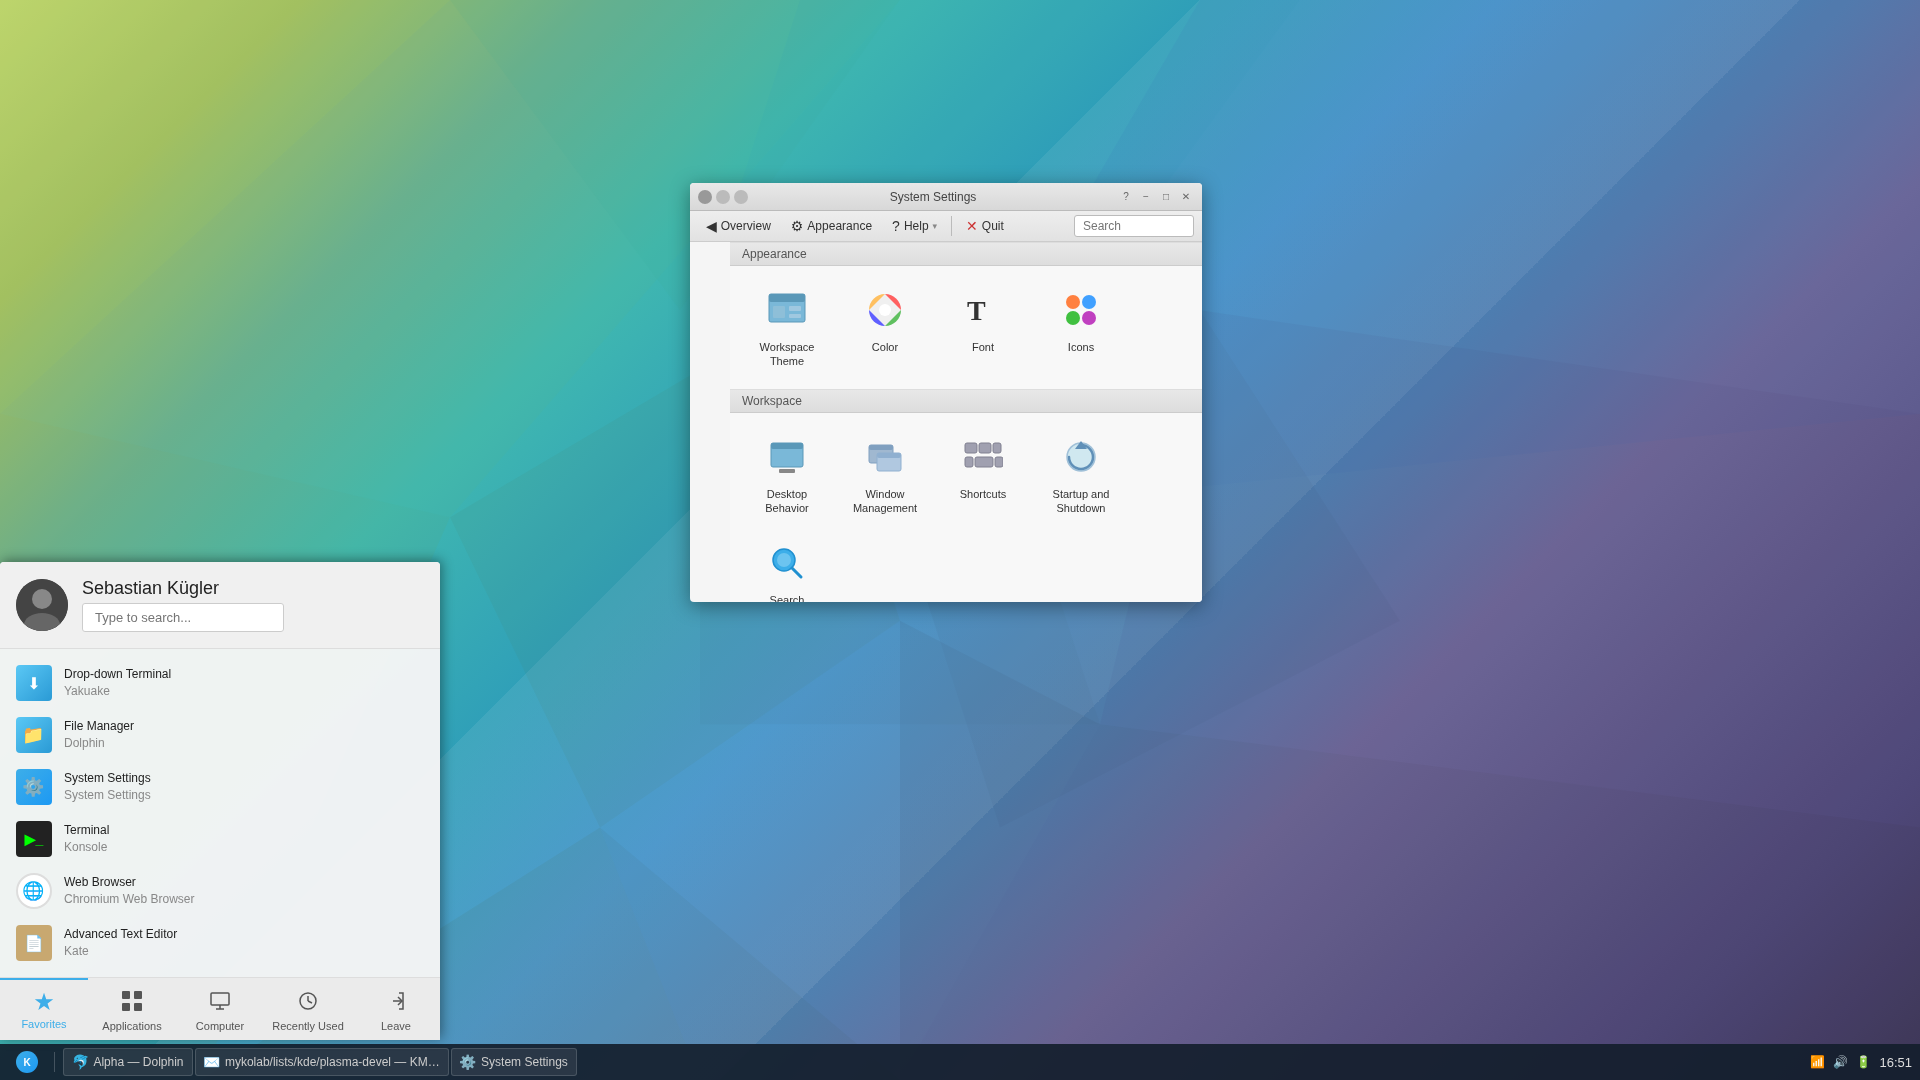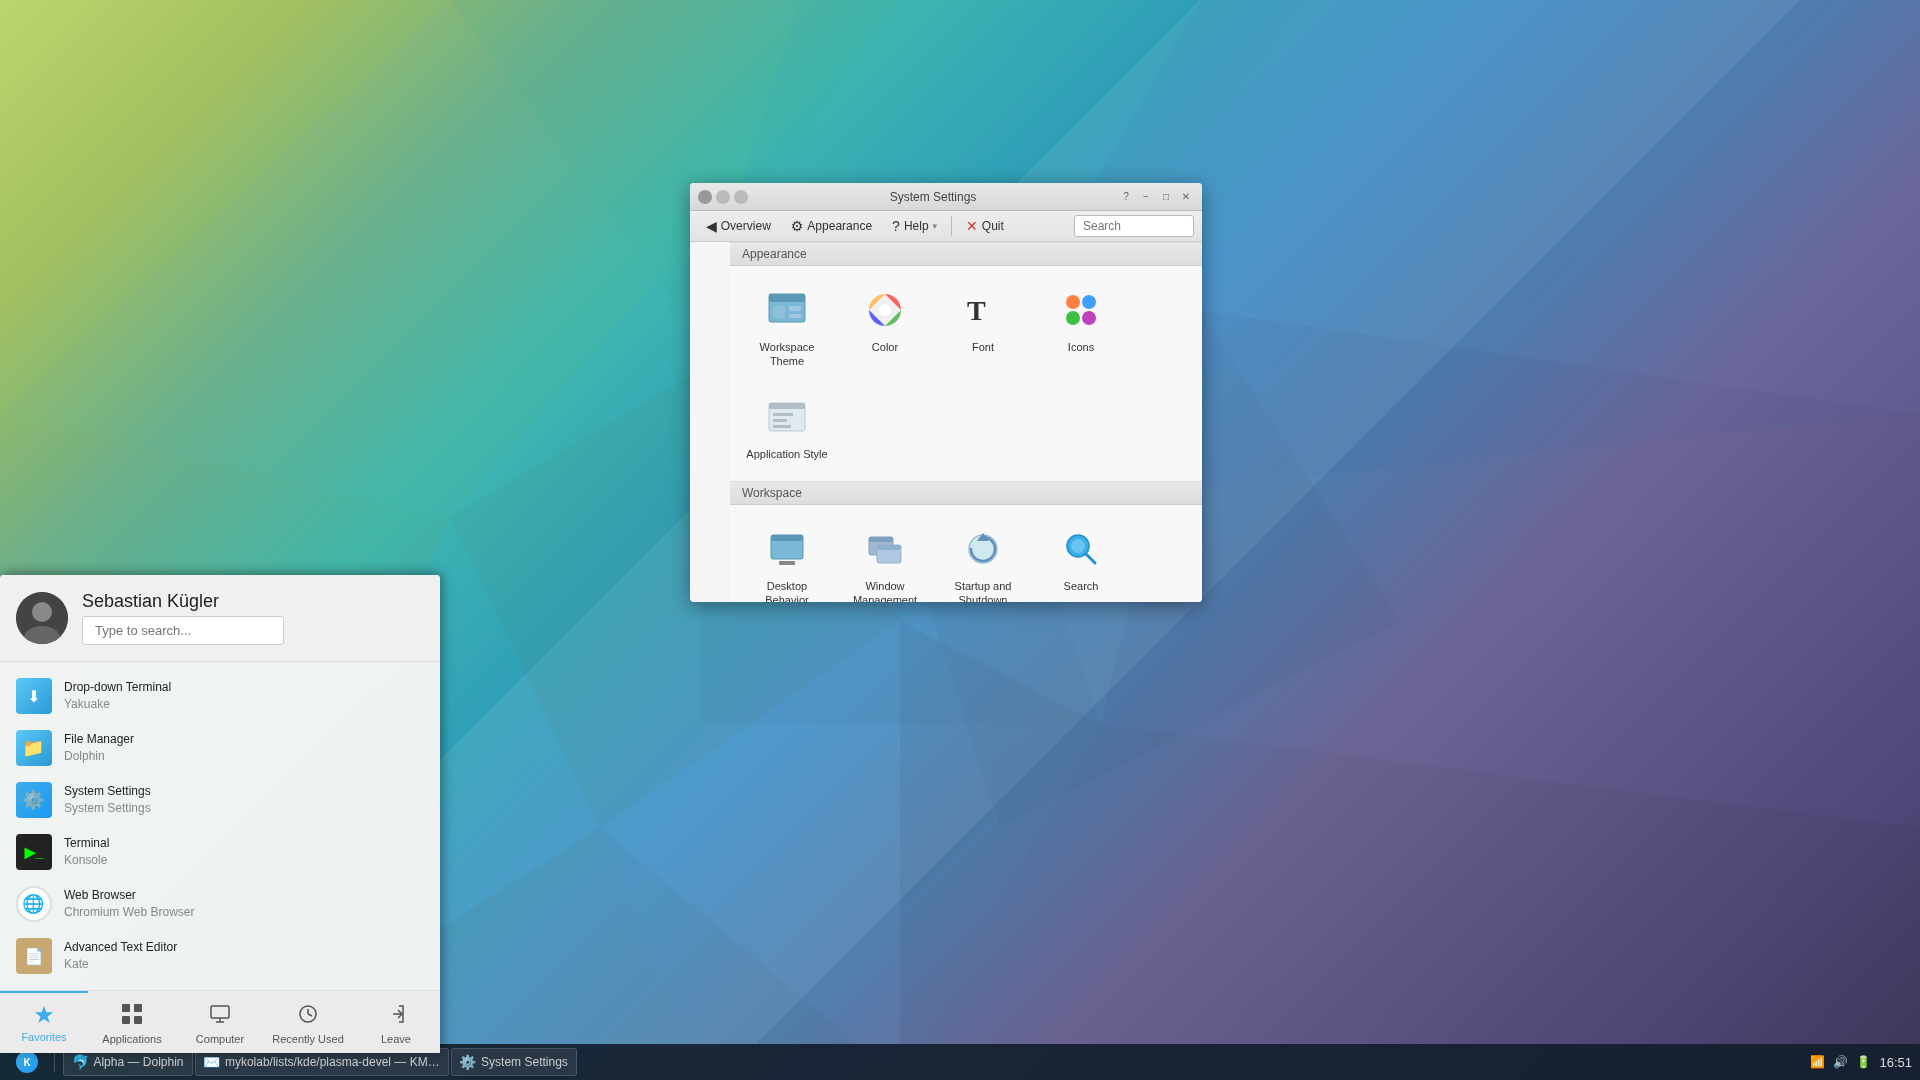--- a/index.html
+++ b/index.html
@@ -86,21 +86,21 @@
     }
 
     .taskbar-clock {
       font-size: 13px;
       color: #ddd;
     }
 
     
     #app-menu {
       position: absolute;
-      bottom: 27px;
+      bottom: 40px;
       left: 0;
       width: 440px;
       background: rgba(245, 245, 245, 0.97);
       border-radius: 4px 4px 0 0;
       box-shadow: 2px -2px 12px rgba(0,0,0,0.4);
       z-index: 200;
       overflow: hidden;
     }
 
     #app-menu-header {
@@ -528,32 +528,20 @@
           <div class="settings-item-icon">
             <svg width="40" height="40" viewBox="0 0 40 40">
               <circle cx="12" cy="12" r="7" fill="#ff8040"></circle>
               <circle cx="28" cy="12" r="7" fill="#40a0ff"></circle>
               <circle cx="12" cy="28" r="7" fill="#40c040"></circle>
               <circle cx="28" cy="28" r="7" fill="#c040c0"></circle>
             </svg>
           </div>
           <div class="settings-item-label">Icons</div>
         </div>
-        <div class="settings-item">
-          <div class="settings-item-icon">
-            <svg width="40" height="40" viewBox="0 0 40 40">
-              <rect x="2" y="6" width="36" height="28" rx="2" fill="#e0e8f0" stroke="#c0c8d0" stroke-width="1"></rect>
-              <rect x="2" y="6" width="36" height="6" rx="2" fill="#b0bec8"></rect>
-              <rect x="6" y="16" width="20" height="3" rx="1" fill="#b0bec8"></rect>
-              <rect x="6" y="22" width="14" height="3" rx="1" fill="#b0bec8"></rect>
-              <rect x="6" y="28" width="18" height="3" rx="1" fill="#b0bec8"></rect>
-            </svg>
-          </div>
-          <div class="settings-item-label">Application Style</div>
-        </div>
       </div>
       <div class="settings-section-header">Workspace</div>
       <div class="settings-grid">
         <div class="settings-item">
           <div class="settings-item-icon">
             <svg width="40" height="40" viewBox="0 0 40 40">
               <rect x="4" y="6" width="32" height="24" rx="2" fill="#7ab8d8" stroke="#5a98b8" stroke-width="1"></rect>
               <rect x="4" y="6" width="32" height="6" rx="2" fill="#5a98b8"></rect>
               <rect x="12" y="32" width="16" height="4" rx="1" fill="#888"></rect>
             </svg>
@@ -563,20 +551,33 @@
         <div class="settings-item">
           <div class="settings-item-icon">
             <svg width="40" height="40" viewBox="0 0 40 40">
               <rect x="4" y="8" width="24" height="18" rx="2" fill="#a0b8d0" stroke="#80a0c0" stroke-width="1"></rect>
               <rect x="4" y="8" width="24" height="5" rx="2" fill="#80a0c0"></rect>
               <rect x="12" y="16" width="24" height="18" rx="2" fill="#b0c8e0" stroke="#90b0d0" stroke-width="1"></rect>
               <rect x="12" y="16" width="24" height="5" rx="2" fill="#90b0d0"></rect>
             </svg>
           </div>
           <div class="settings-item-label">Window Management</div>
+        </div>
+        <div class="settings-item">
+          <div class="settings-item-icon">
+            <svg width="40" height="40" viewBox="0 0 40 40">
+              <rect x="2" y="6" width="12" height="10" rx="2" fill="#a0a0b0" stroke="#808090" stroke-width="1"></rect>
+              <rect x="16" y="6" width="12" height="10" rx="2" fill="#a0a0b0" stroke="#808090" stroke-width="1"></rect>
+              <rect x="30" y="6" width="8" height="10" rx="2" fill="#a0a0b0" stroke="#808090" stroke-width="1"></rect>
+              <rect x="2" y="20" width="8" height="10" rx="2" fill="#a0a0b0" stroke="#808090" stroke-width="1"></rect>
+              <rect x="12" y="20" width="18" height="10" rx="2" fill="#a0a0b0" stroke="#808090" stroke-width="1"></rect>
+              <rect x="32" y="20" width="8" height="10" rx="2" fill="#a0a0b0" stroke="#808090" stroke-width="1"></rect>
+            </svg>
+          </div>
+          <div class="settings-item-label">Shortcuts</div>
         </div>
         <div class="settings-item">
           <div class="settings-item-icon">
             <svg width="40" height="40" viewBox="0 0 40 40">
               <circle cx="20" cy="20" r="14" fill="#d0e8f0" stroke="#a0c0d8" stroke-width="1.5"></circle>
               <path d="M20 8 A12 12 0 1 1 8 20" stroke="#6090b8" stroke-width="2.5" fill="none" stroke-linecap="round"></path>
               <polygon points="20,4 14,12 26,12" fill="#6090b8"></polygon>
             </svg>
           </div>
           <div class="settings-item-label">Startup and Shutdown</div>

